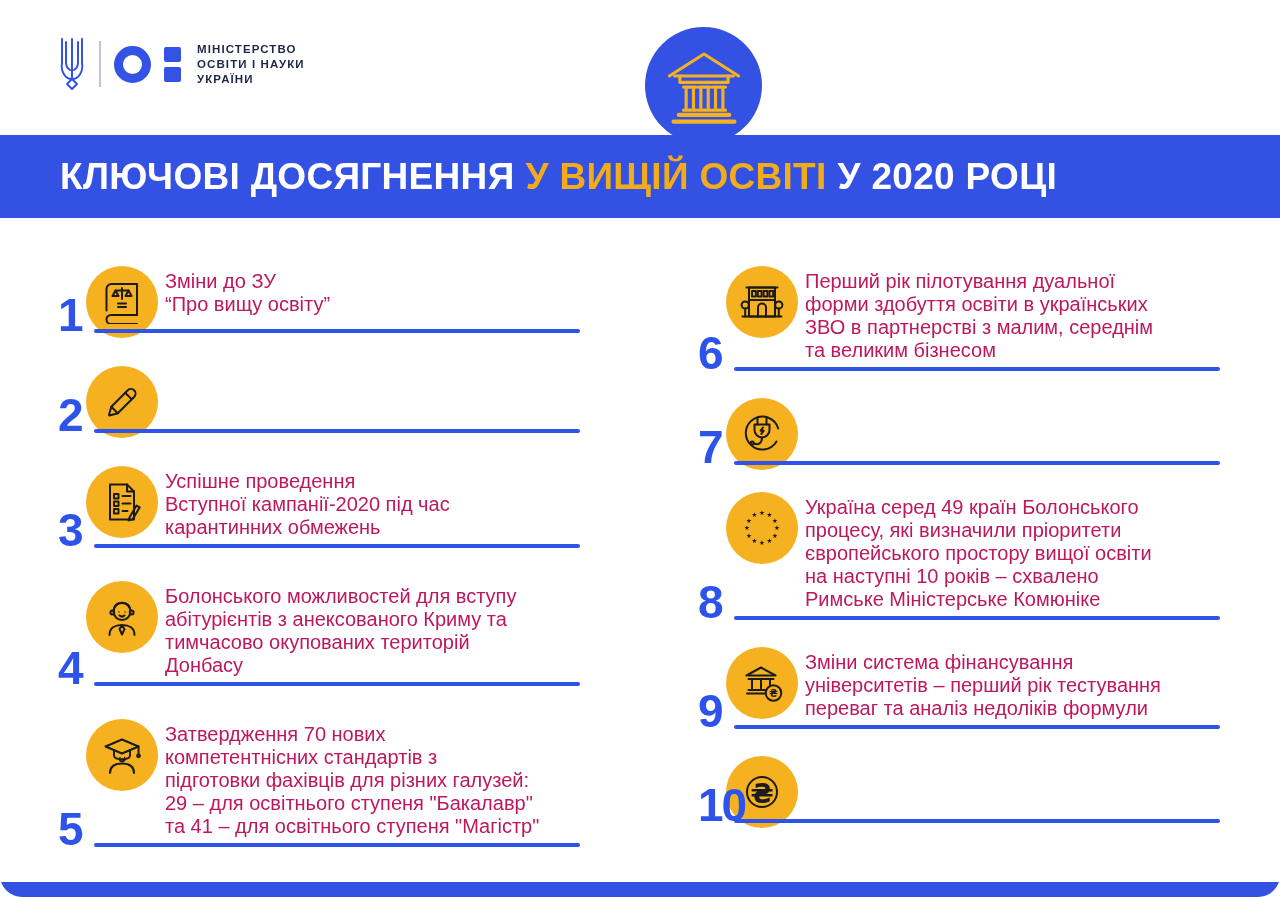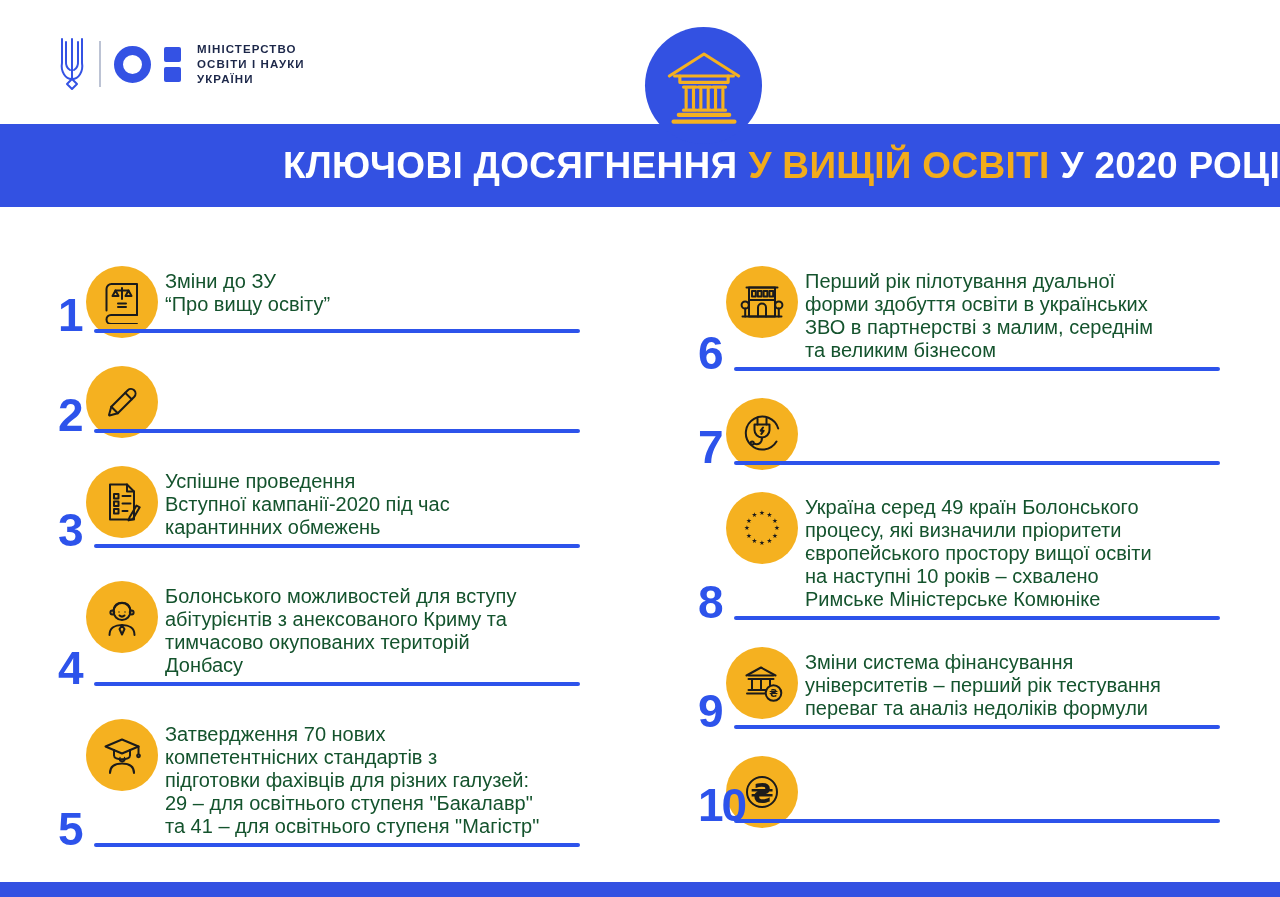--- a/index.html
+++ b/index.html
@@ -1,55 +1,55 @@
 <!DOCTYPE html>
 <html><head>
 <meta charset="utf-8">
 <style>
   * { margin:0; padding:0; box-sizing:border-box; }
   html,body { background:#ffffff; }
   body { width:1280px; height:897px; font-family:"Liberation Sans","DejaVu Sans",sans-serif; }
-  .page { position:relative; width:1280px; height:897px; background:#fff; overflow:hidden; }
+  .page { position:relative; width:1280px; height:897px; background:#fff; overflow:hidden;border-radius:22px; }
 
   
   .logo-group { position:absolute; left:58px; top:37px; display:flex; align-items:center; gap:13px; }
   .divider { width:2px; height:46px; background:#bcc3d4; }
   .ring { width:37px; height:37px; border:9.5px solid #3452E4; border-radius:50%; }
   .sq-col { display:flex; flex-direction:column; gap:5px; }
   .sq { width:17px; height:15px; background:#3452E4; border-radius:2px; }
   .ministry { font-size:11.5px; font-weight:bold; letter-spacing:1.1px; line-height:15px;
               color:#1C2749; white-space:pre; margin-left:3px; }
 
   
   .badge-circle { position:absolute; left:645px; top:27px; width:117px; height:117px; border-radius:50%;
                   background:#3351E2; z-index:2; display:flex; align-items:center; justify-content:center; }
 
   
-  .banner { position:absolute; top:124px; left:0; width:100%; height:83px; background:#3351E2;
-            display:flex; align-items:center; z-index:1;justify-content:flex-end; }
+  .banner { position:absolute; top:135px; left:0; width:100%; height:83px; background:#3351E2;
+            display:flex; align-items:center; z-index:1; }
   .title { margin-left:60px; font-size:37px; font-weight:bold; color:#ffffff; letter-spacing:.3px; white-space:nowrap; }
   .title .sep { margin-left:11px; }
   .title .hl { color:#F2AC1B; }
 
   
   .content { position:absolute; left:60px; top:268px; display:flex; }
   .col { width:520px; }
   .col.left  .item { margin-bottom:44px; }
   .col.right { margin-left:120px; }
   .col.right .item { margin-bottom:38px; }
 
   .item { position:relative; padding-left:105px; min-height:56px; }
   .icirc { position:absolute; left:26px; top:-2px; width:72px; height:72px; border-radius:50%;
            background:#F5B120; display:flex; align-items:center; justify-content:center; z-index:1; }
   .icirc svg { display:block; }
   .num { position:absolute; left:-2px; bottom:-14px; font-size:46px; font-weight:800; line-height:1;
          color:#2D53EB; z-index:4; letter-spacing:-2px; }
   .rule { position:absolute; left:34px; right:0; bottom:-9px; height:4px; background:#2D53EB;
           z-index:3; border-radius:2px; }
-  .txt { font-size:20px; line-height:23px; color:#14532d; white-space:pre; padding-top:2px; }
+  .txt { font-size:20px; line-height:23px; color:#be185d; white-space:pre; padding-top:2px; }
 
   
   .footer-bar { position:absolute; left:0; bottom:0; width:100%; height:15px; background:#3351E2; }
 </style>
 </head>
 <body>
 
 <div class="page">
 
   <div class="logo-group">

